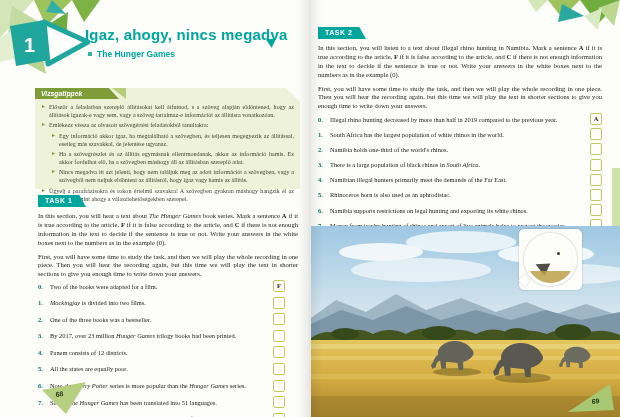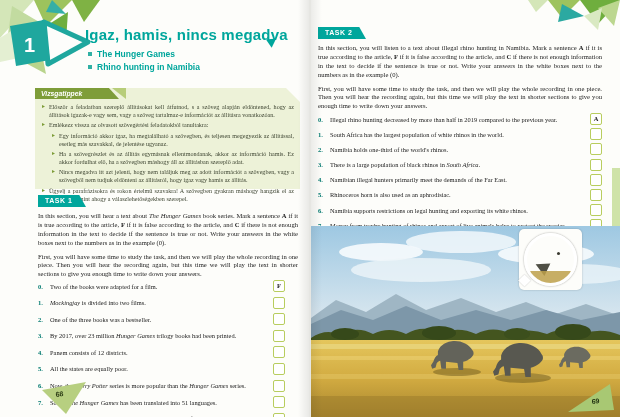--- a/index.html
+++ b/index.html
@@ -95,30 +95,26 @@
       <polygon points="46,26 68,12 66,40" fill="#6fae3e"></polygon>
       <polygon points="20,60 40,44 46,74" fill="#b9d48c"></polygon>
       <polygon points="52,0 66,14 46,12" fill="#34afa6"></polygon>
       <g>
         <polygon points="44,22 88,42 48,64" fill="#fdfdfb" stroke="#1fa79e" stroke-width="5" stroke-linejoin="round"></polygon>
         <polygon points="10,26 44,20 50,60 16,66" fill="#1fa79e"></polygon>
         <text x="24" y="52" font-family="Liberation Sans,sans-serif" font-size="20" font-weight="bold" fill="#ffffff">1</text>
       </g>
     </svg>
 
-    <div class="title">Igaz, hamis, nincs megadva</div>
+    <div class="title">Igaz, ahogy, nincs megadva</div>
     <div class="cursor"></div>
     <div class="topics">
       <div class="topic">
         <span class="sq"></span>
         <span>The Hunger Games</span>
-      </div>
-      <div class="topic">
-        <span class="sq"></span>
-        <span>Rhino hunting in Namibia</span>
       </div>
     </div>
 
     <div class="tipbox"></div>
     <div class="tipfold"></div>
     <div class="tiptab">Vizsgatippek</div>
     <div class="tips">
         <div class="tip l1">
           <span class="tm">►</span>
           <span>Először a feladatban szereplő állításokat kell átfutnod, s a szöveg alapján eldöntened, hogy az állítások igazak-e vagy sem, vagy a szöveg tartalmaz-e információt az állításra vonatkozóan.</span>

